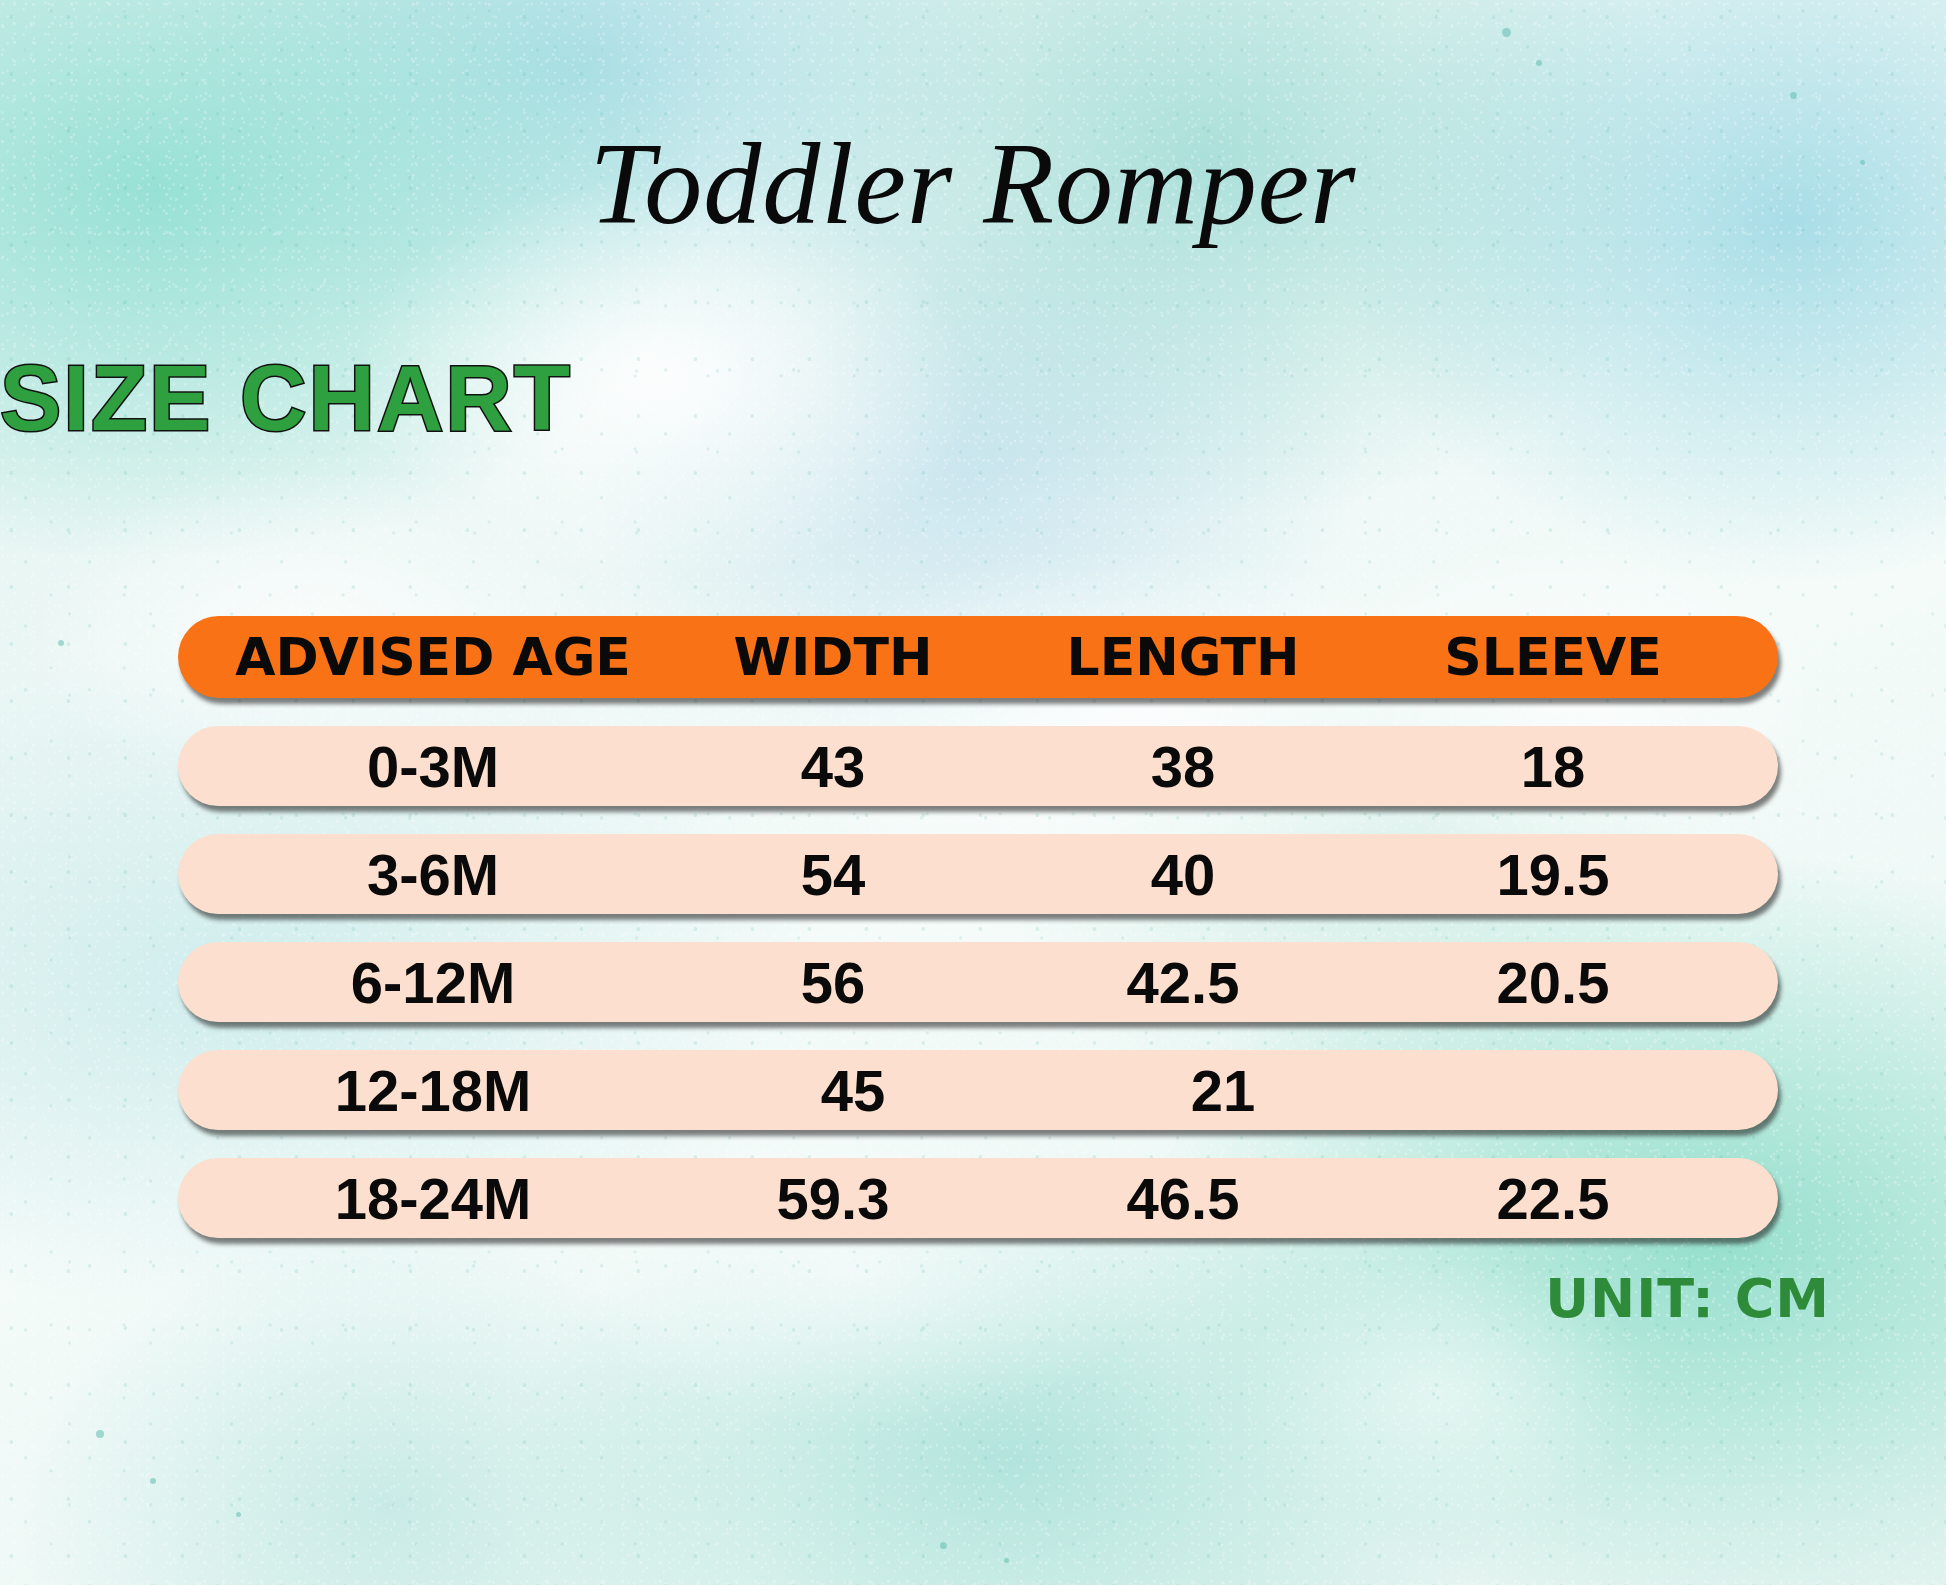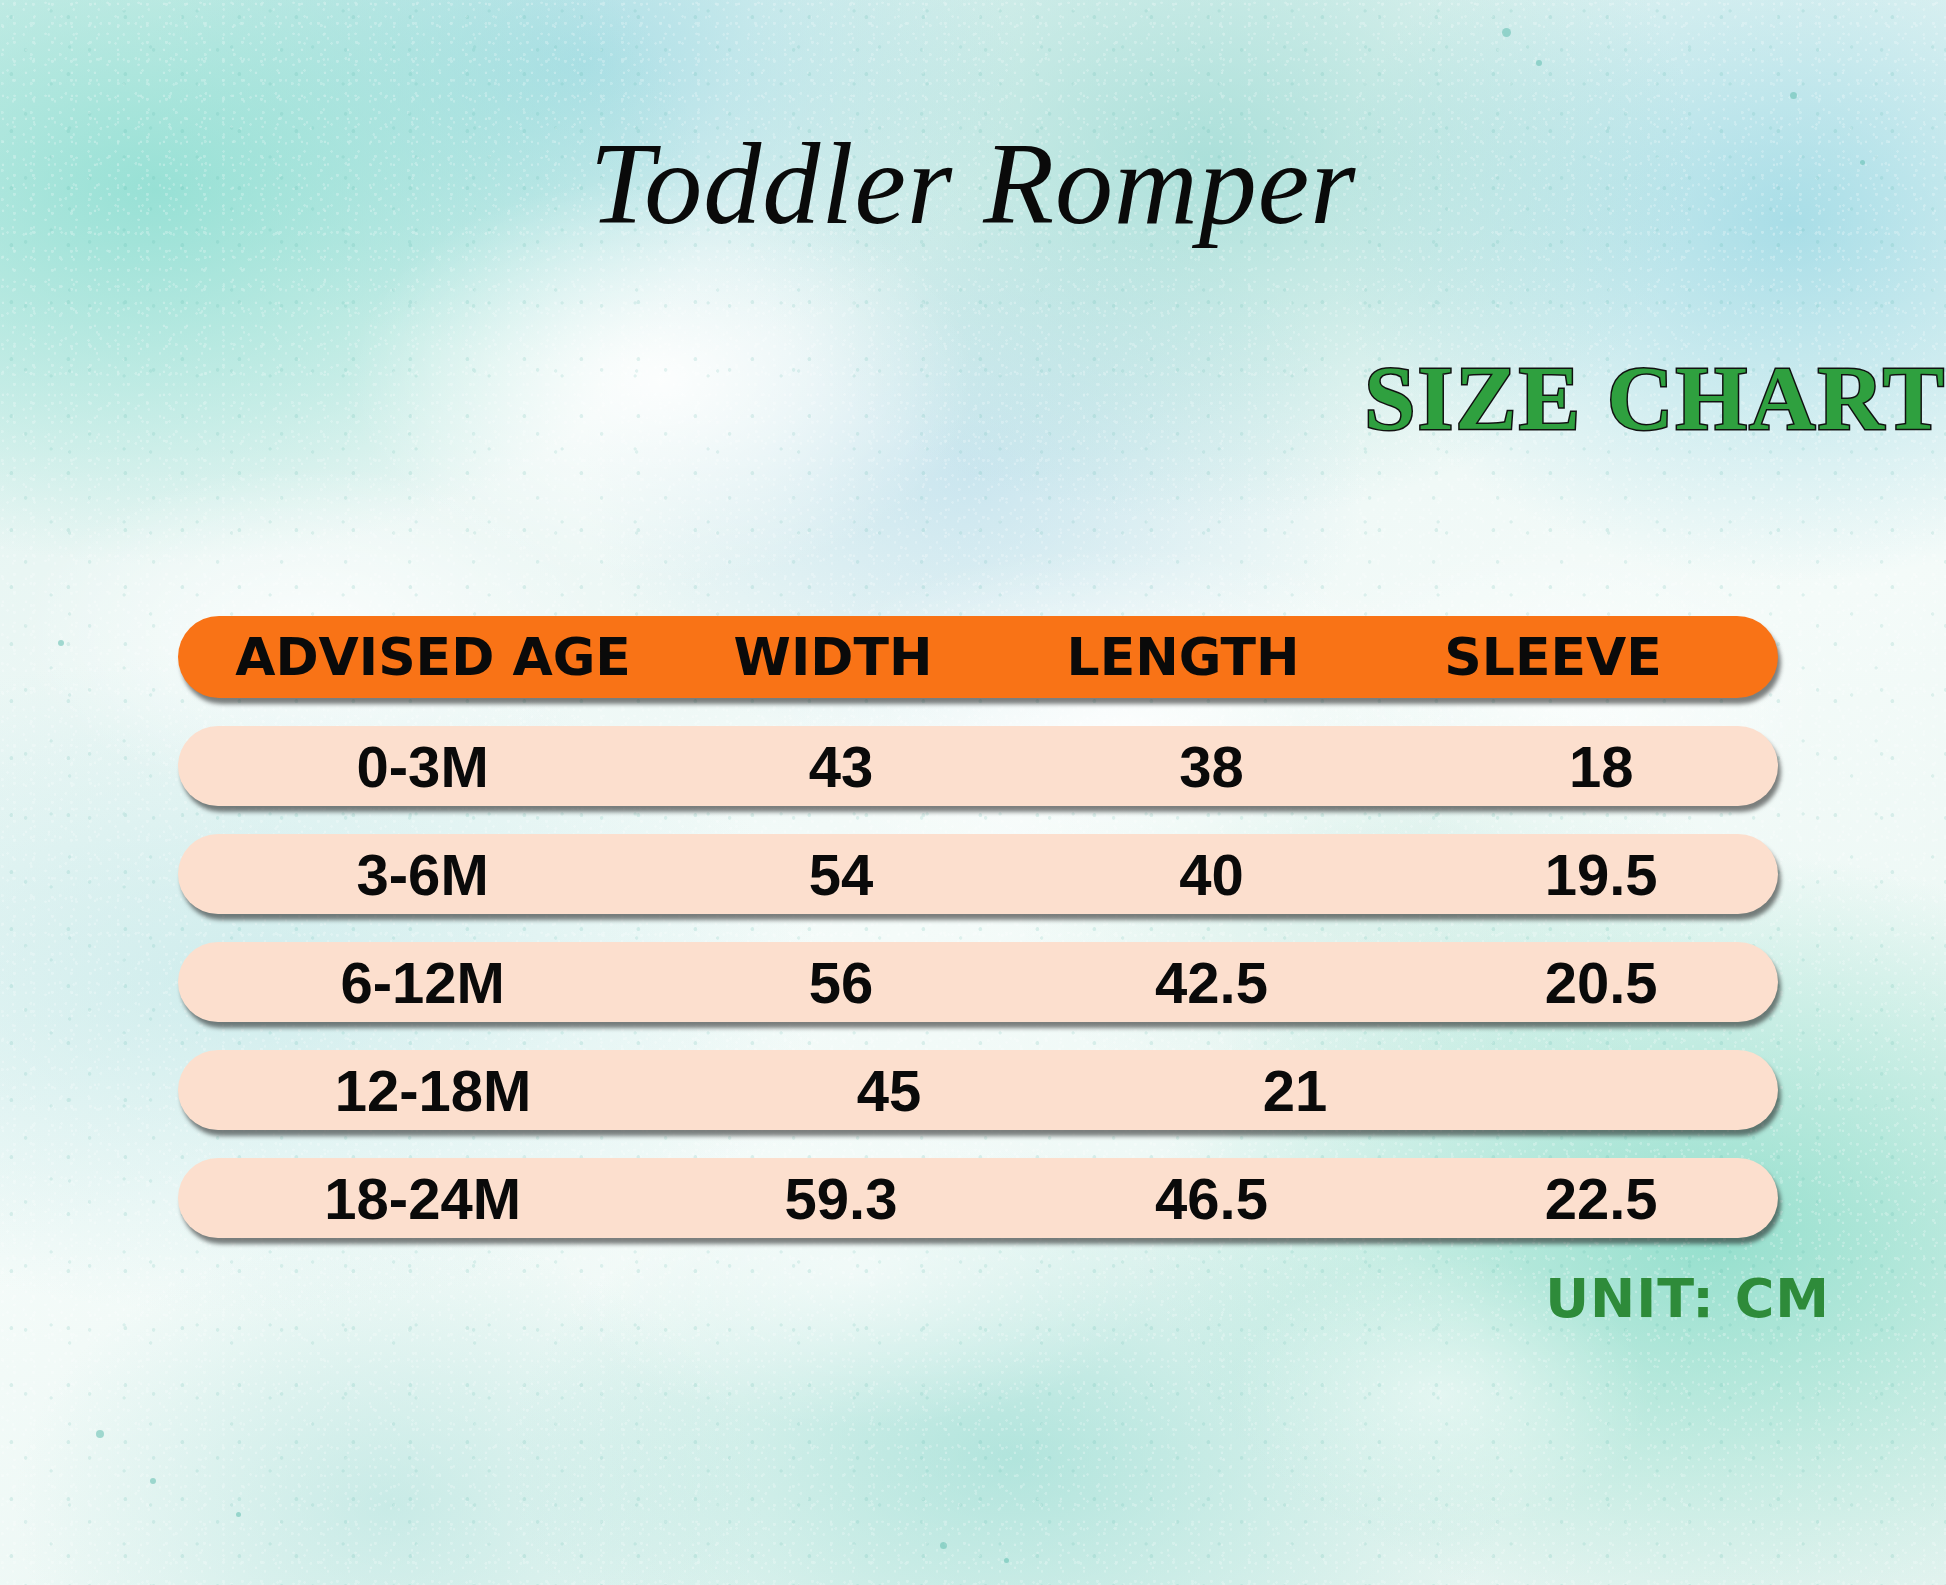--- a/index.html
+++ b/index.html
@@ -113,22 +113,22 @@
     color: #0a0a0a;
     letter-spacing: 1px;
     white-space: nowrap;
   }
 
   #subtitle {
     position: absolute;
     left: 0;
     top: 352px;
     width: 1946px;
-    text-align: right;
-    font-family: Liberation Serif, serif;
+    text-align: left;
+    font-family: Liberation Sans, sans-serif;
     font-weight: 700;
     font-size: 92px;
     line-height: 1;
     color: #2fa03f;
     letter-spacing: 2px;
     white-space: nowrap;
     -webkit-text-stroke: 3px #111111;
     paint-order: stroke fill;
   }
 
@@ -154,21 +154,20 @@
     height: 82px;
     border-radius: 41px;
     margin-bottom: 28px;
   }
 
   .row.data {
     background: #fcdfce;
     height: 80px;
     border-radius: 40px;
     margin-bottom: 28px;
-    gap: 36px;
   }
 
   .row.data:last-child {
     margin-bottom: 12px;
   }
 
   .cell {
     text-align: center;
     color: #0a0a0a;
     font-family: "DejaVu Sans", sans-serif;

